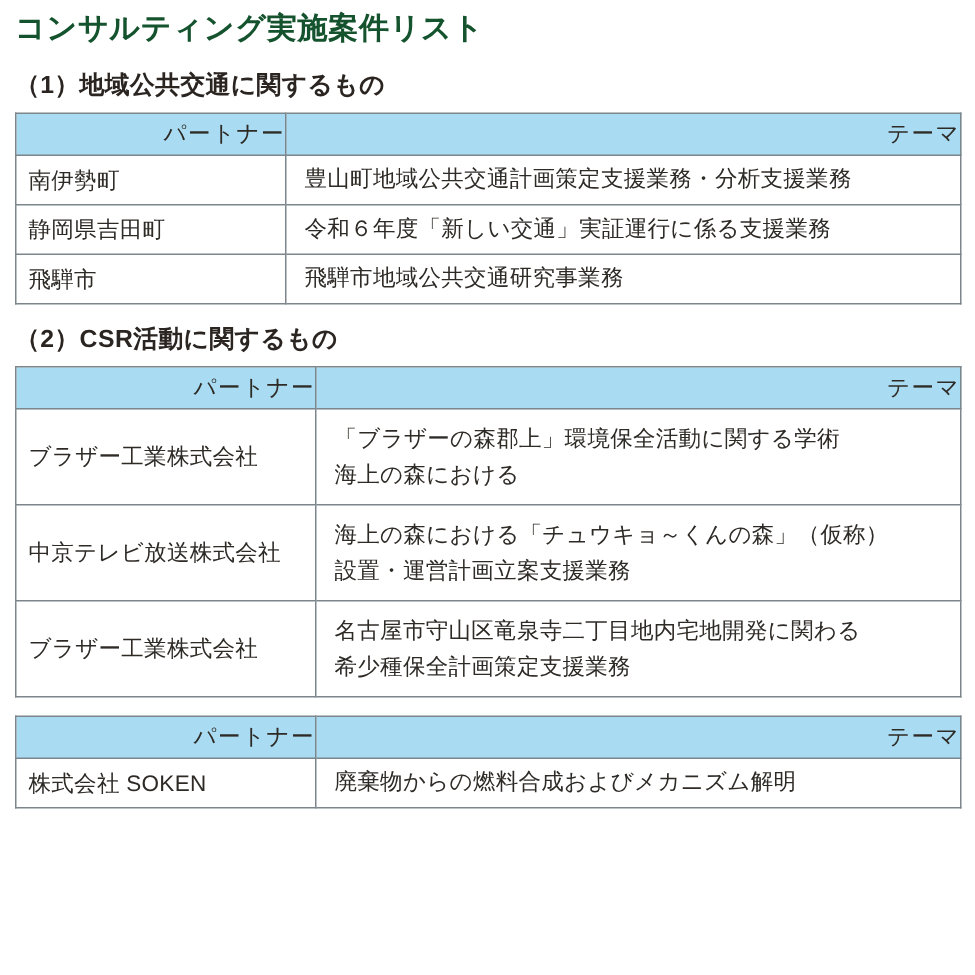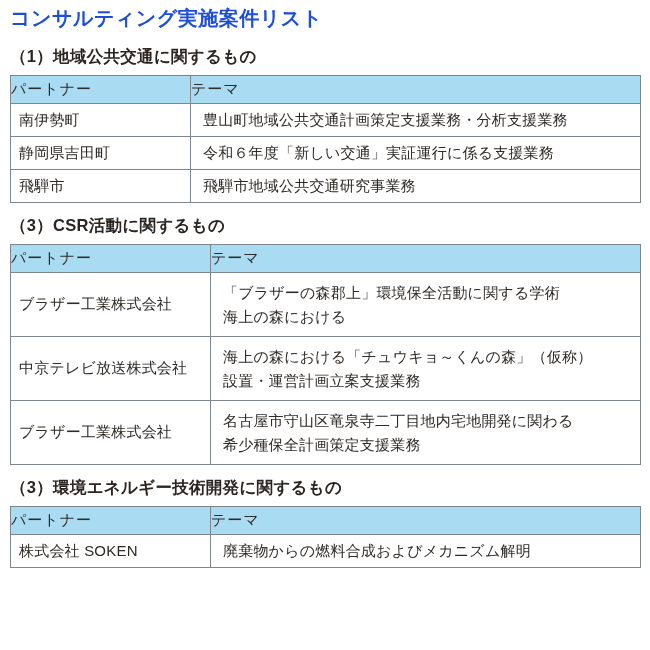--- a/index.html
+++ b/index.html
@@ -16,21 +16,21 @@
     box-sizing: border-box;
   }
   .page {
     padding: 5px 10px 0 10px;
   }
   .doc-title {
     font-size: 20px;
     font-weight: 700;
     letter-spacing: 0.5px;
     margin: 0 0 14px 0;
-    color: #1d4ed8;
+    color: #14532d;
   }
   .section {
     margin-bottom: 12px;
   }
   .section-heading {
     font-size: 16.5px;
     font-weight: 600;
     letter-spacing: 0.3px;
     margin: 0 0 7px 0;
     color: #2b2522;
@@ -43,21 +43,21 @@
   table.projects th,
   table.projects td {
     border: 1px solid #7d868c;
     font-size: 15px;
     box-sizing: border-box;
   }
   table.projects th {
     background: #a9dcf2;
     font-weight: 500;
     height: 28px;
-    text-align: left;
+    text-align: right;
     padding: 0;
     letter-spacing: 1px;
   }
   table.projects td {
     background: #ffffff;
     padding: 2px 8px;
     vertical-align: middle;
     letter-spacing: 0.2px;
   }
   table.projects td.theme-cell {
@@ -99,21 +99,21 @@
         </tr>
         <tr>
           <td class="partner-cell">飛騨市</td>
           <td class="theme-cell">飛騨市地域公共交通研究事業務</td>
         </tr>
       </tbody>
     </table>
   </div>
 
   <div class="section">
-    <h2 class="section-heading">（3）CSR活動に関するもの</h2>
+    <h2 class="section-heading">（2）CSR活動に関するもの</h2>
     <table class="projects t-tall">
       <colgroup>
           <col style="width:200px">
           <col style="width:430px">
         </colgroup>
       <thead>
         <tr>
           <th>パートナー</th>
           <th>テーマ</th>
         </tr>
@@ -132,21 +132,20 @@
         <tr>
           <td class="partner-cell">ブラザー工業株式会社</td>
           <td class="theme-cell">名古屋市守山区竜泉寺二丁目地内宅地開発に関わる
 希少種保全計画策定支援業務</td>
         </tr>
       </tbody>
     </table>
   </div>
 
   <div class="section">
-    <h2 class="section-heading">（3）環境エネルギー技術開発に関するもの</h2>
     <table class="projects t-short">
       <colgroup>
           <col style="width:200px">
           <col style="width:430px">
         </colgroup>
       <thead>
         <tr>
           <th>パートナー</th>
           <th>テーマ</th>
         </tr>

